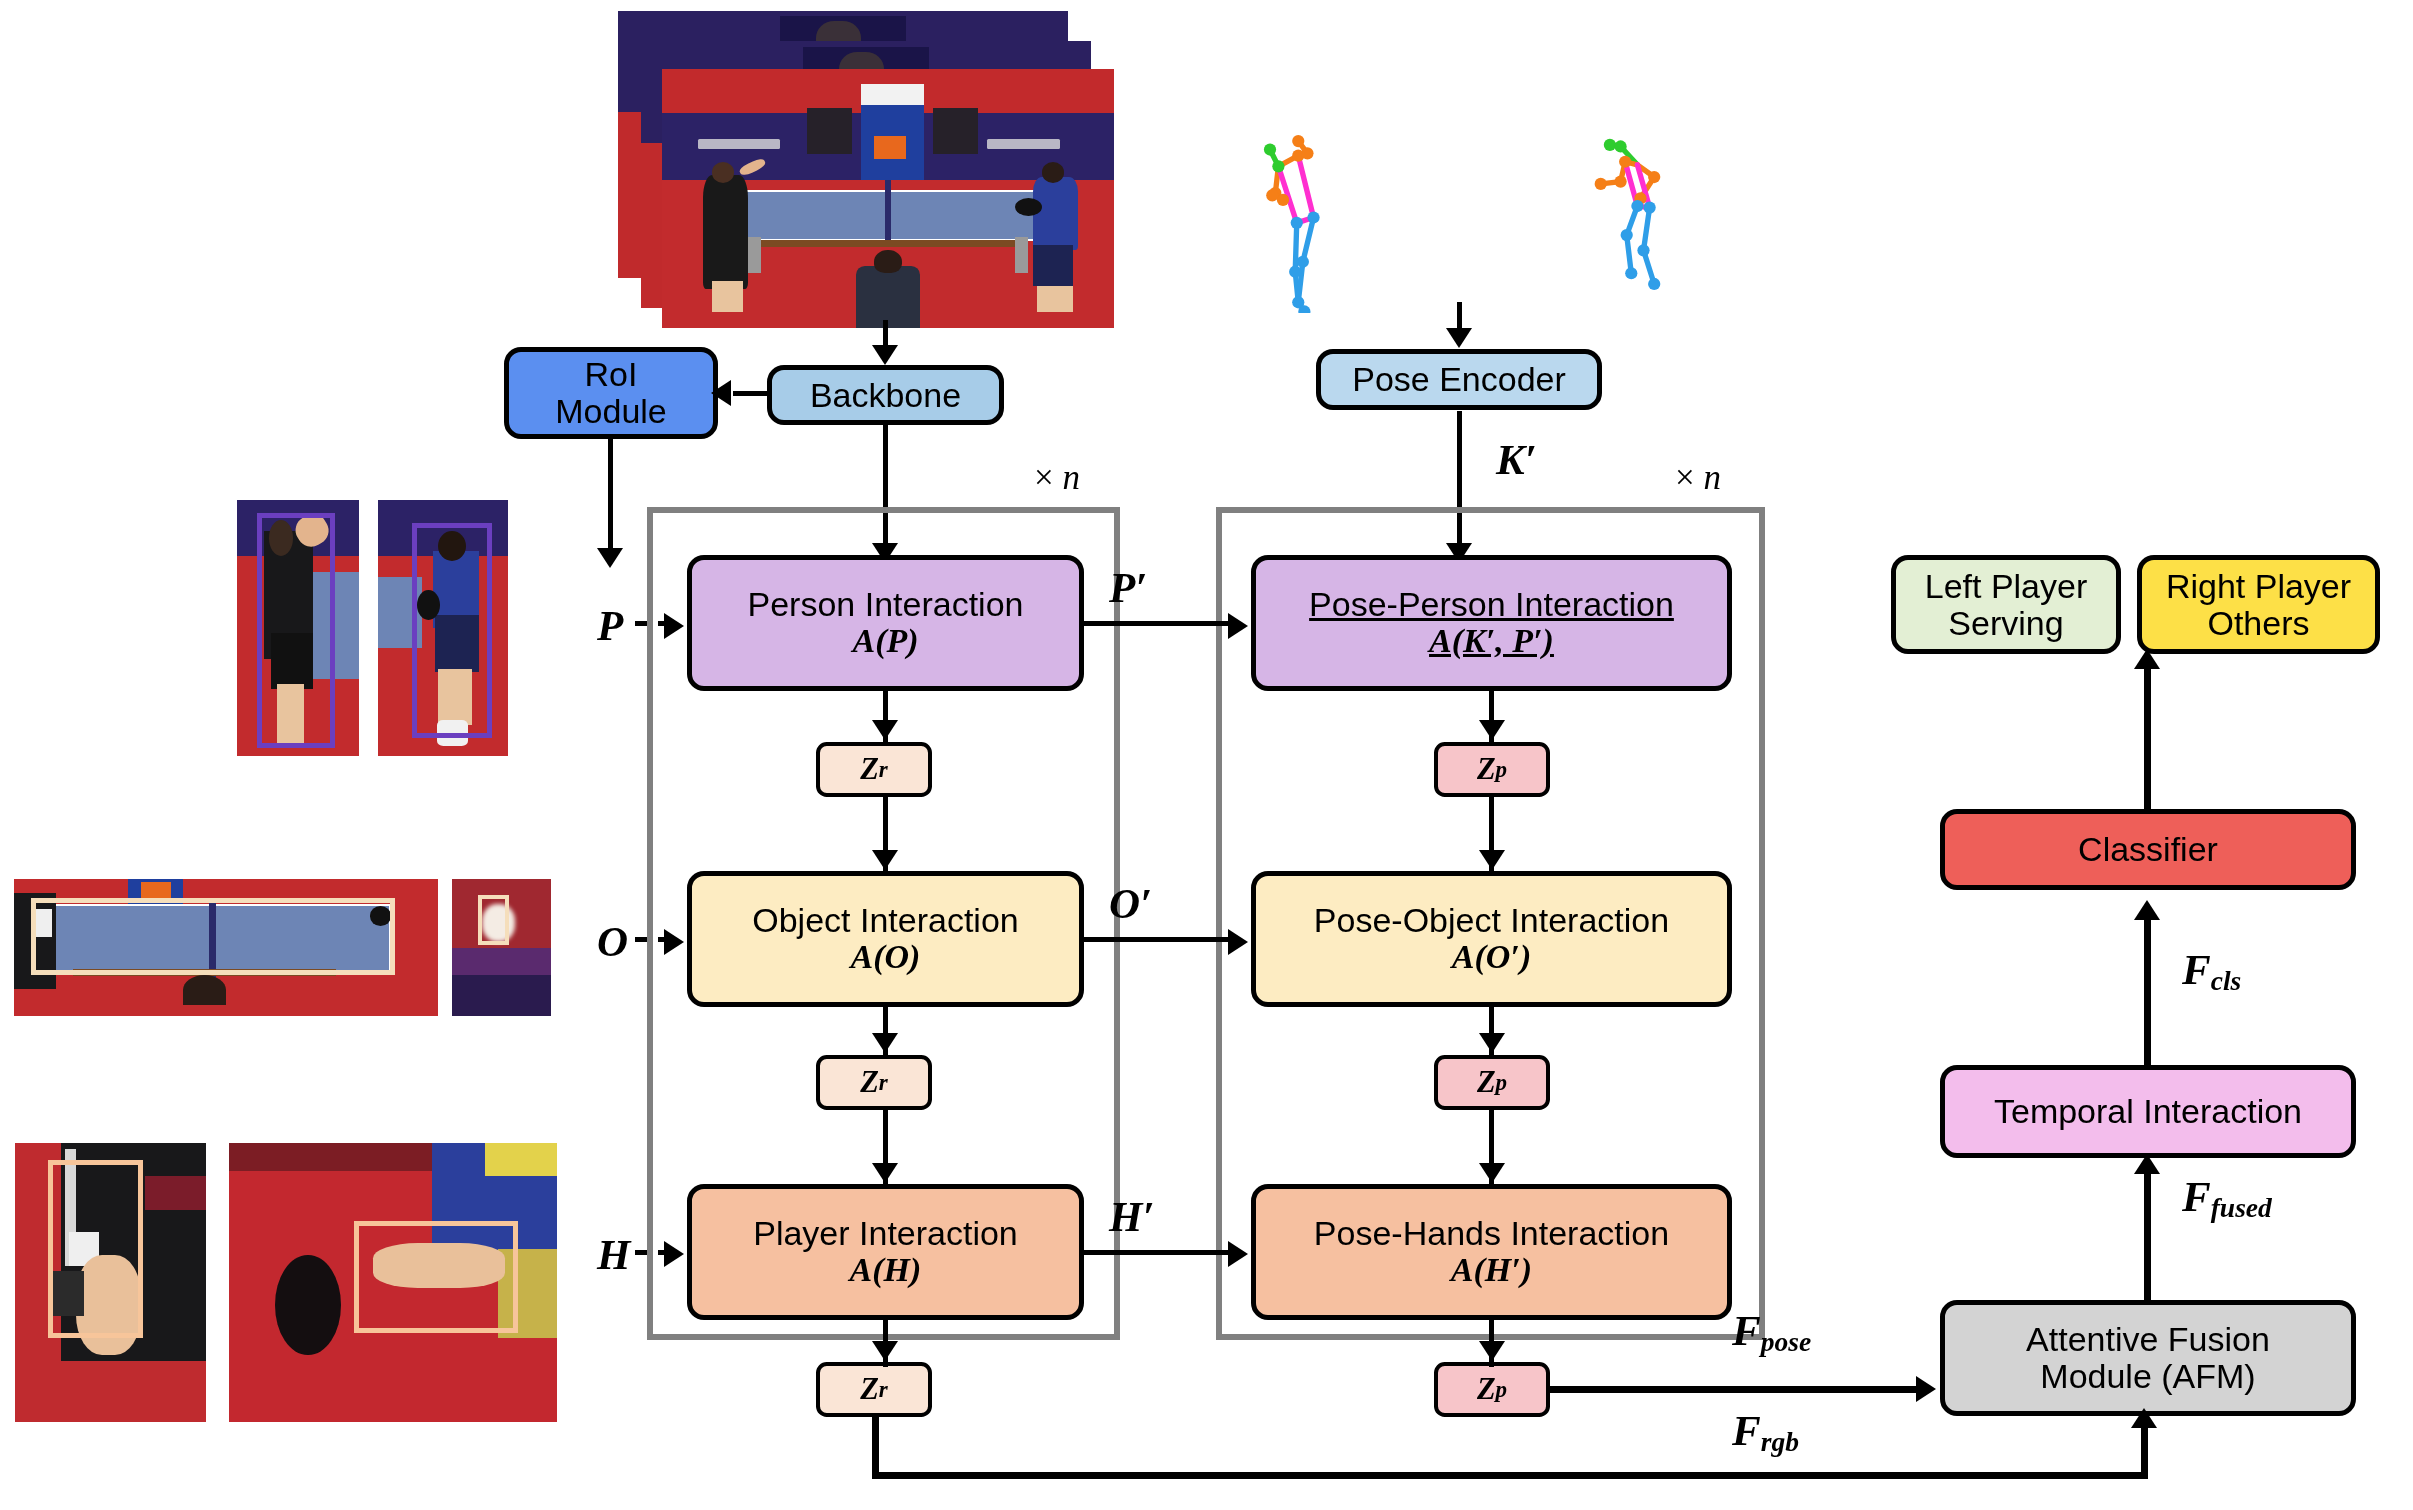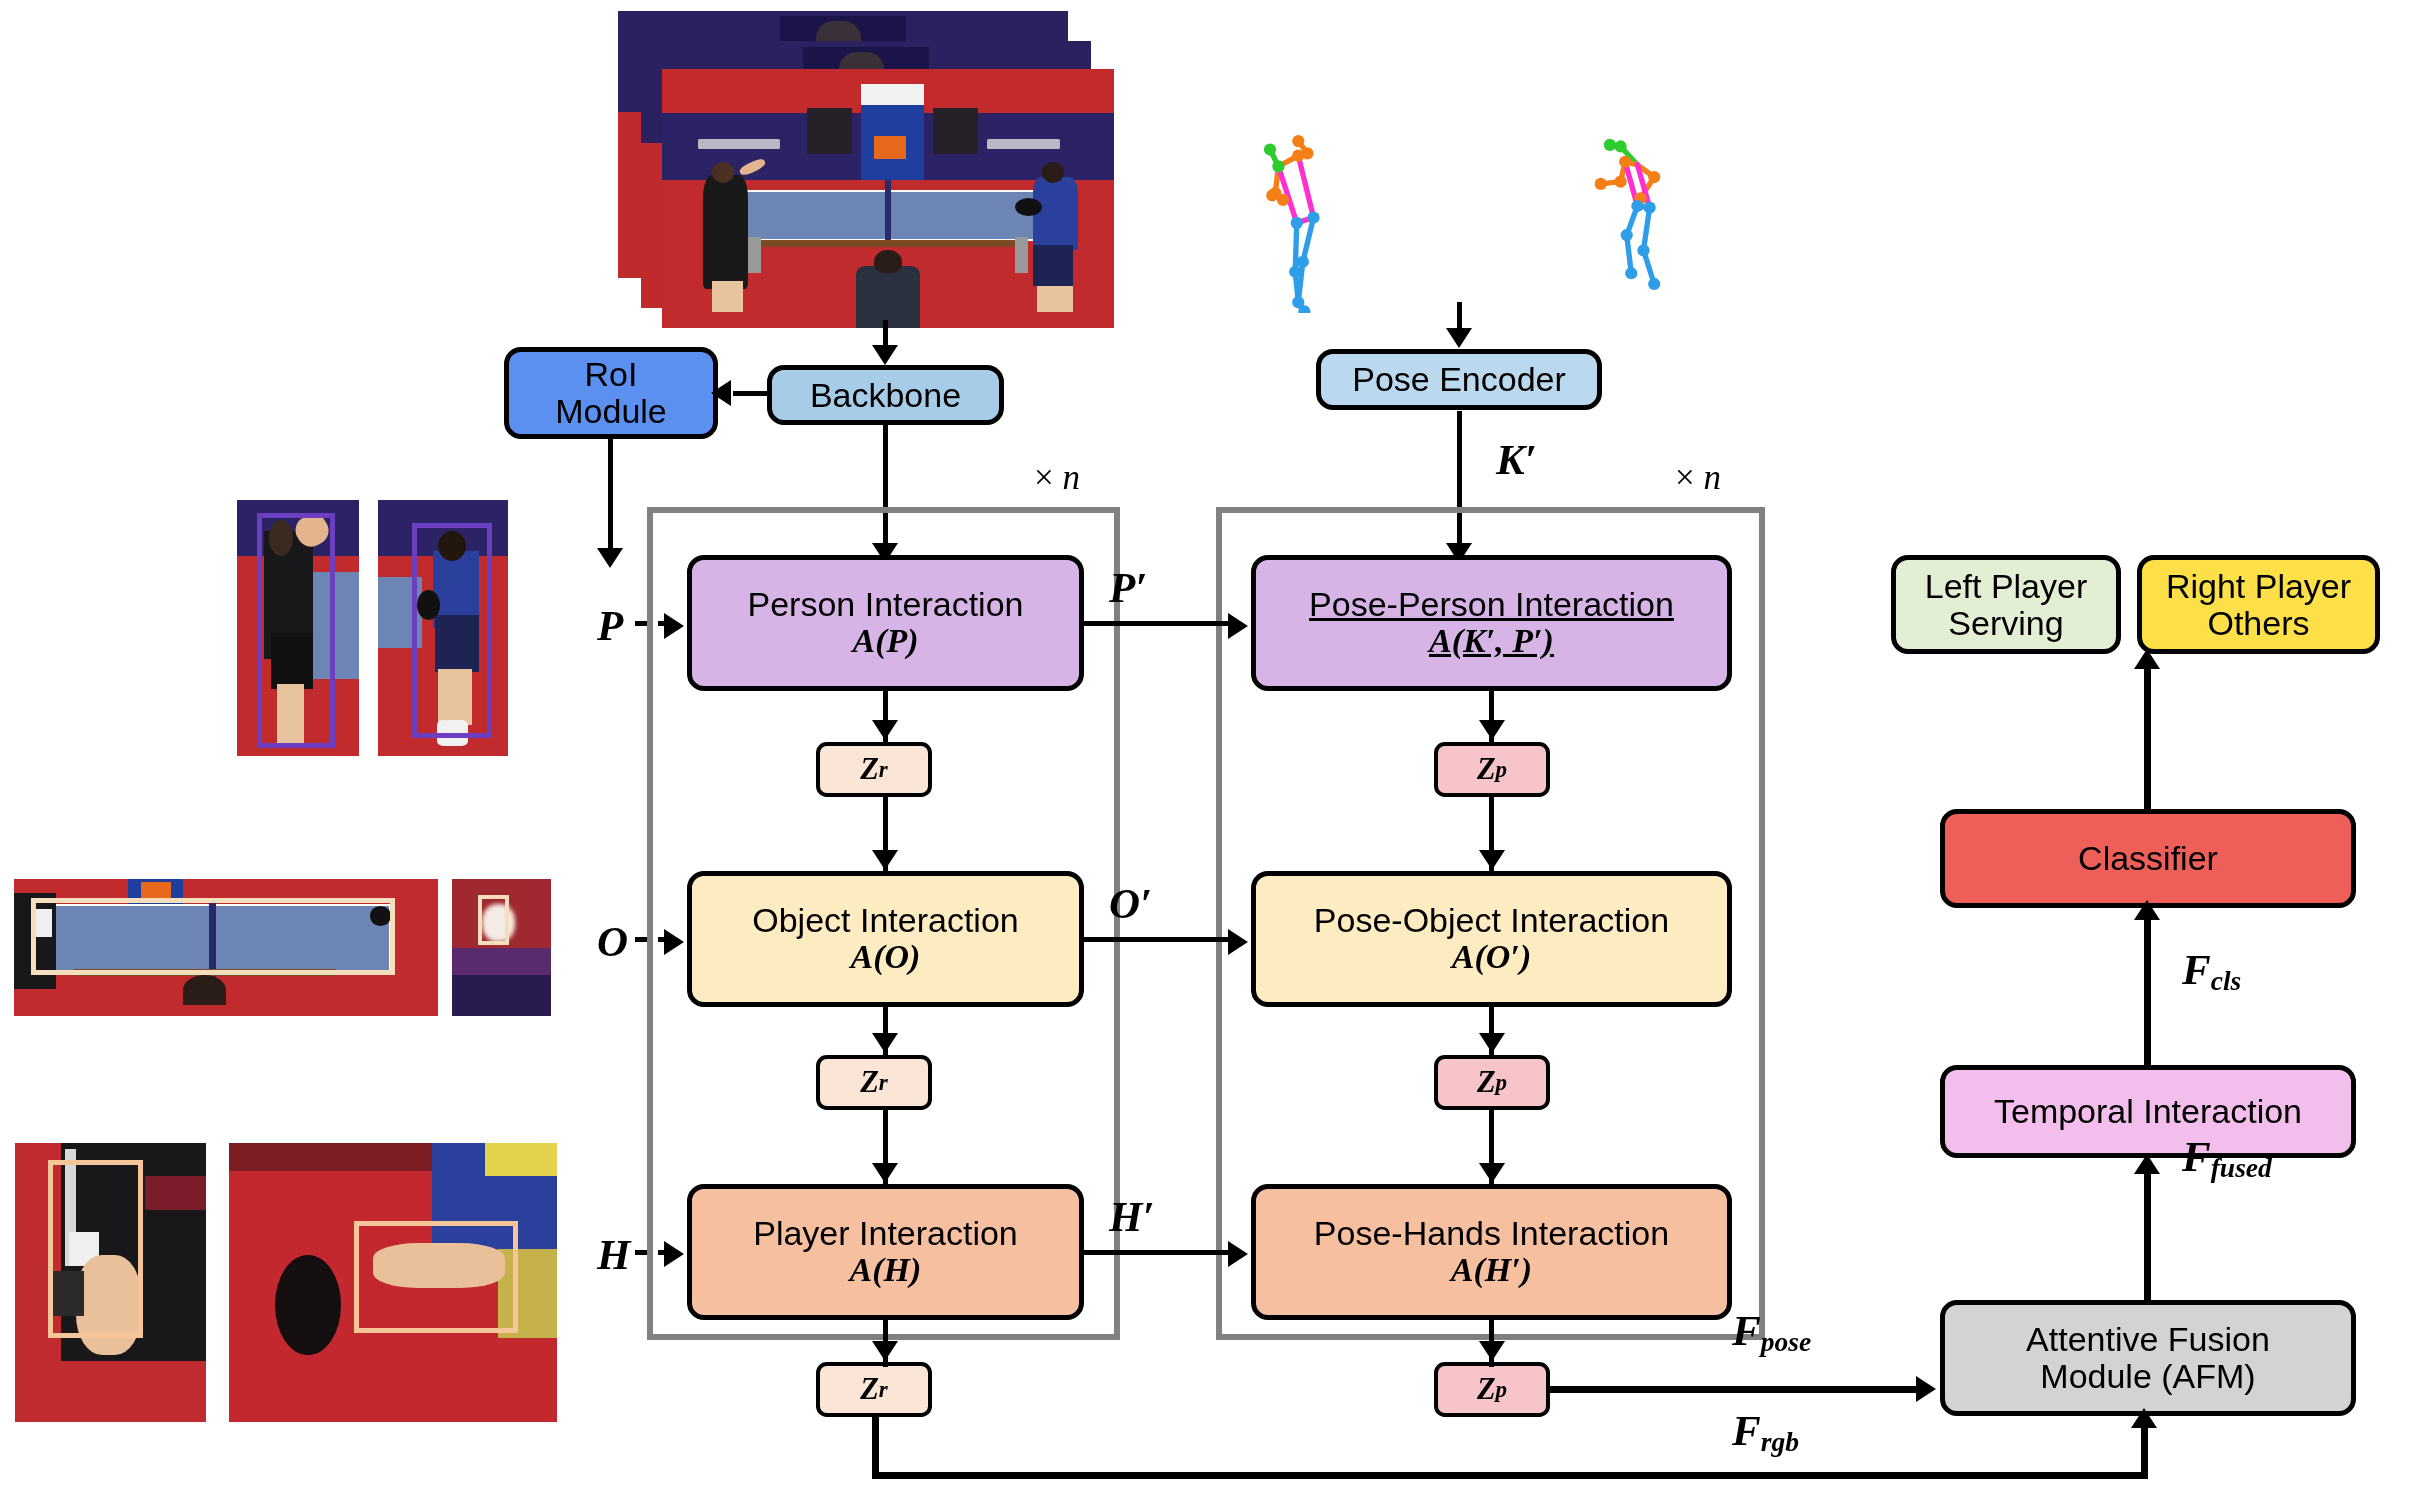--- a/index.html
+++ b/index.html
@@ -409,21 +409,21 @@
 
 <div class="node" style="left:1940px;top:1300px;width:416px;height:116px;background:#d3d3d3;">
   <div class="l1">Attentive Fusion</div>
   <div class="l1">Module (AFM)</div>
 </div>
 
 <div class="node" style="left:1940px;top:1065px;width:416px;height:93px;background:#f3bdec;">
   <div class="l1">Temporal Interaction</div>
 </div>
 
-<div class="node" style="left:1940px;top:809px;width:416px;height:99px;background:#ee5f59;">
+<div class="node" style="left:1940px;top:809px;width:416px;height:81px;background:#ee5f59;">
   <div class="l1">Classifier</div>
 </div>
 
 <div class="node" style="left:1891px;top:555px;width:230px;height:99px;background:#e3efd4;">
   <div class="l1">Left Player</div>
   <div class="l1">Serving</div>
 </div>
 
 <div class="node" style="left:2137px;top:555px;width:243px;height:99px;background:#fde047;">
   <div class="l1">Right Player</div>
@@ -439,21 +439,21 @@
 <div class="ln vln-thick" style="left:872px;top:1417px;height:60px;"></div>
 <div class="ln hln-thick" style="left:872px;top:1472px;width:1276px;"></div>
 <div class="ln vln-thick" style="left:2141px;top:1421px;height:55px;"></div>
 <div class="arw arw-u" style="left:2131px;top:1408px;"></div>
 <div class="math" style="left:1732px;top:1406px;">
   <span>F</span><span class="sub">rgb</span>
 </div>
 
 <div class="ln vln-thick" style="left:2144px;top:1161px;height:142px;"></div>
 <div class="arw arw-u" style="left:2134px;top:1154px;"></div>
-<div class="math" style="left:2182px;top:1132px;text-align:right;">
+<div class="math" style="left:2182px;top:1172px;text-align:right;">
   <span>F</span><span class="sub">fused</span>
 </div>
 
 <div class="ln vln-thick" style="left:2144px;top:908px;height:162px;"></div>
 <div class="arw arw-u" style="left:2134px;top:900px;"></div>
 <div class="math" style="left:2182px;top:945px;">
   <span>F</span><span class="sub">cls</span>
 </div>
 
 <div class="ln vln-thick" style="left:2144px;top:658px;height:154px;"></div>

